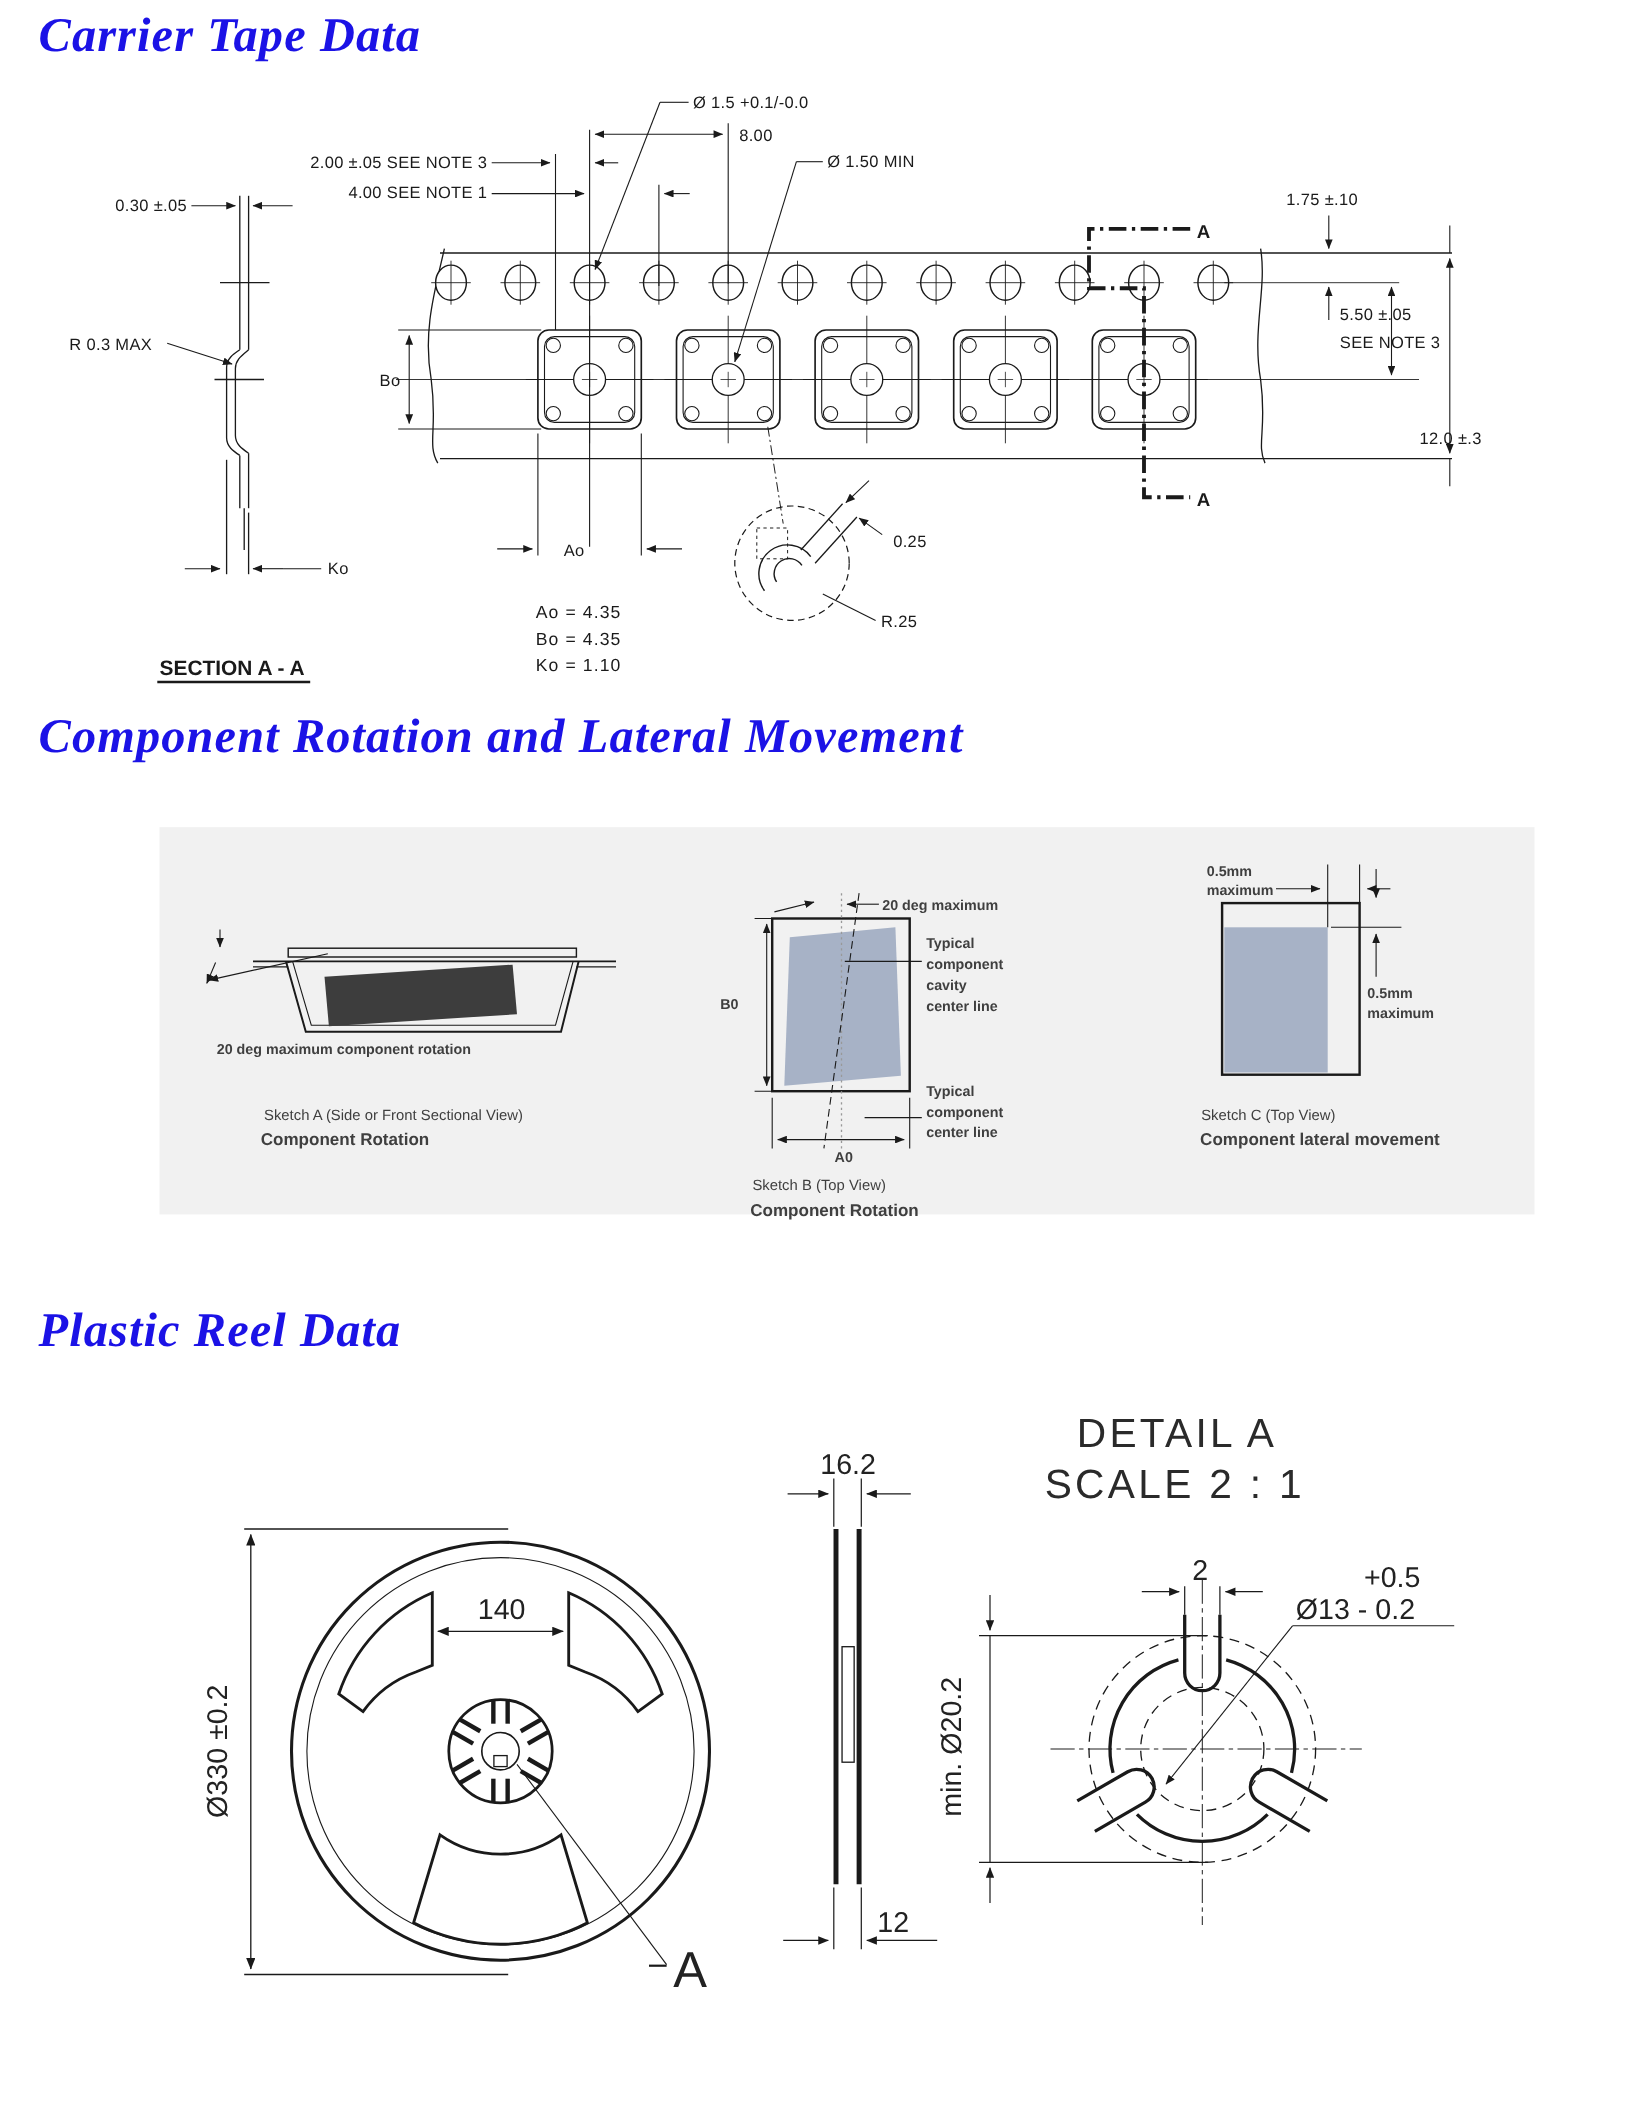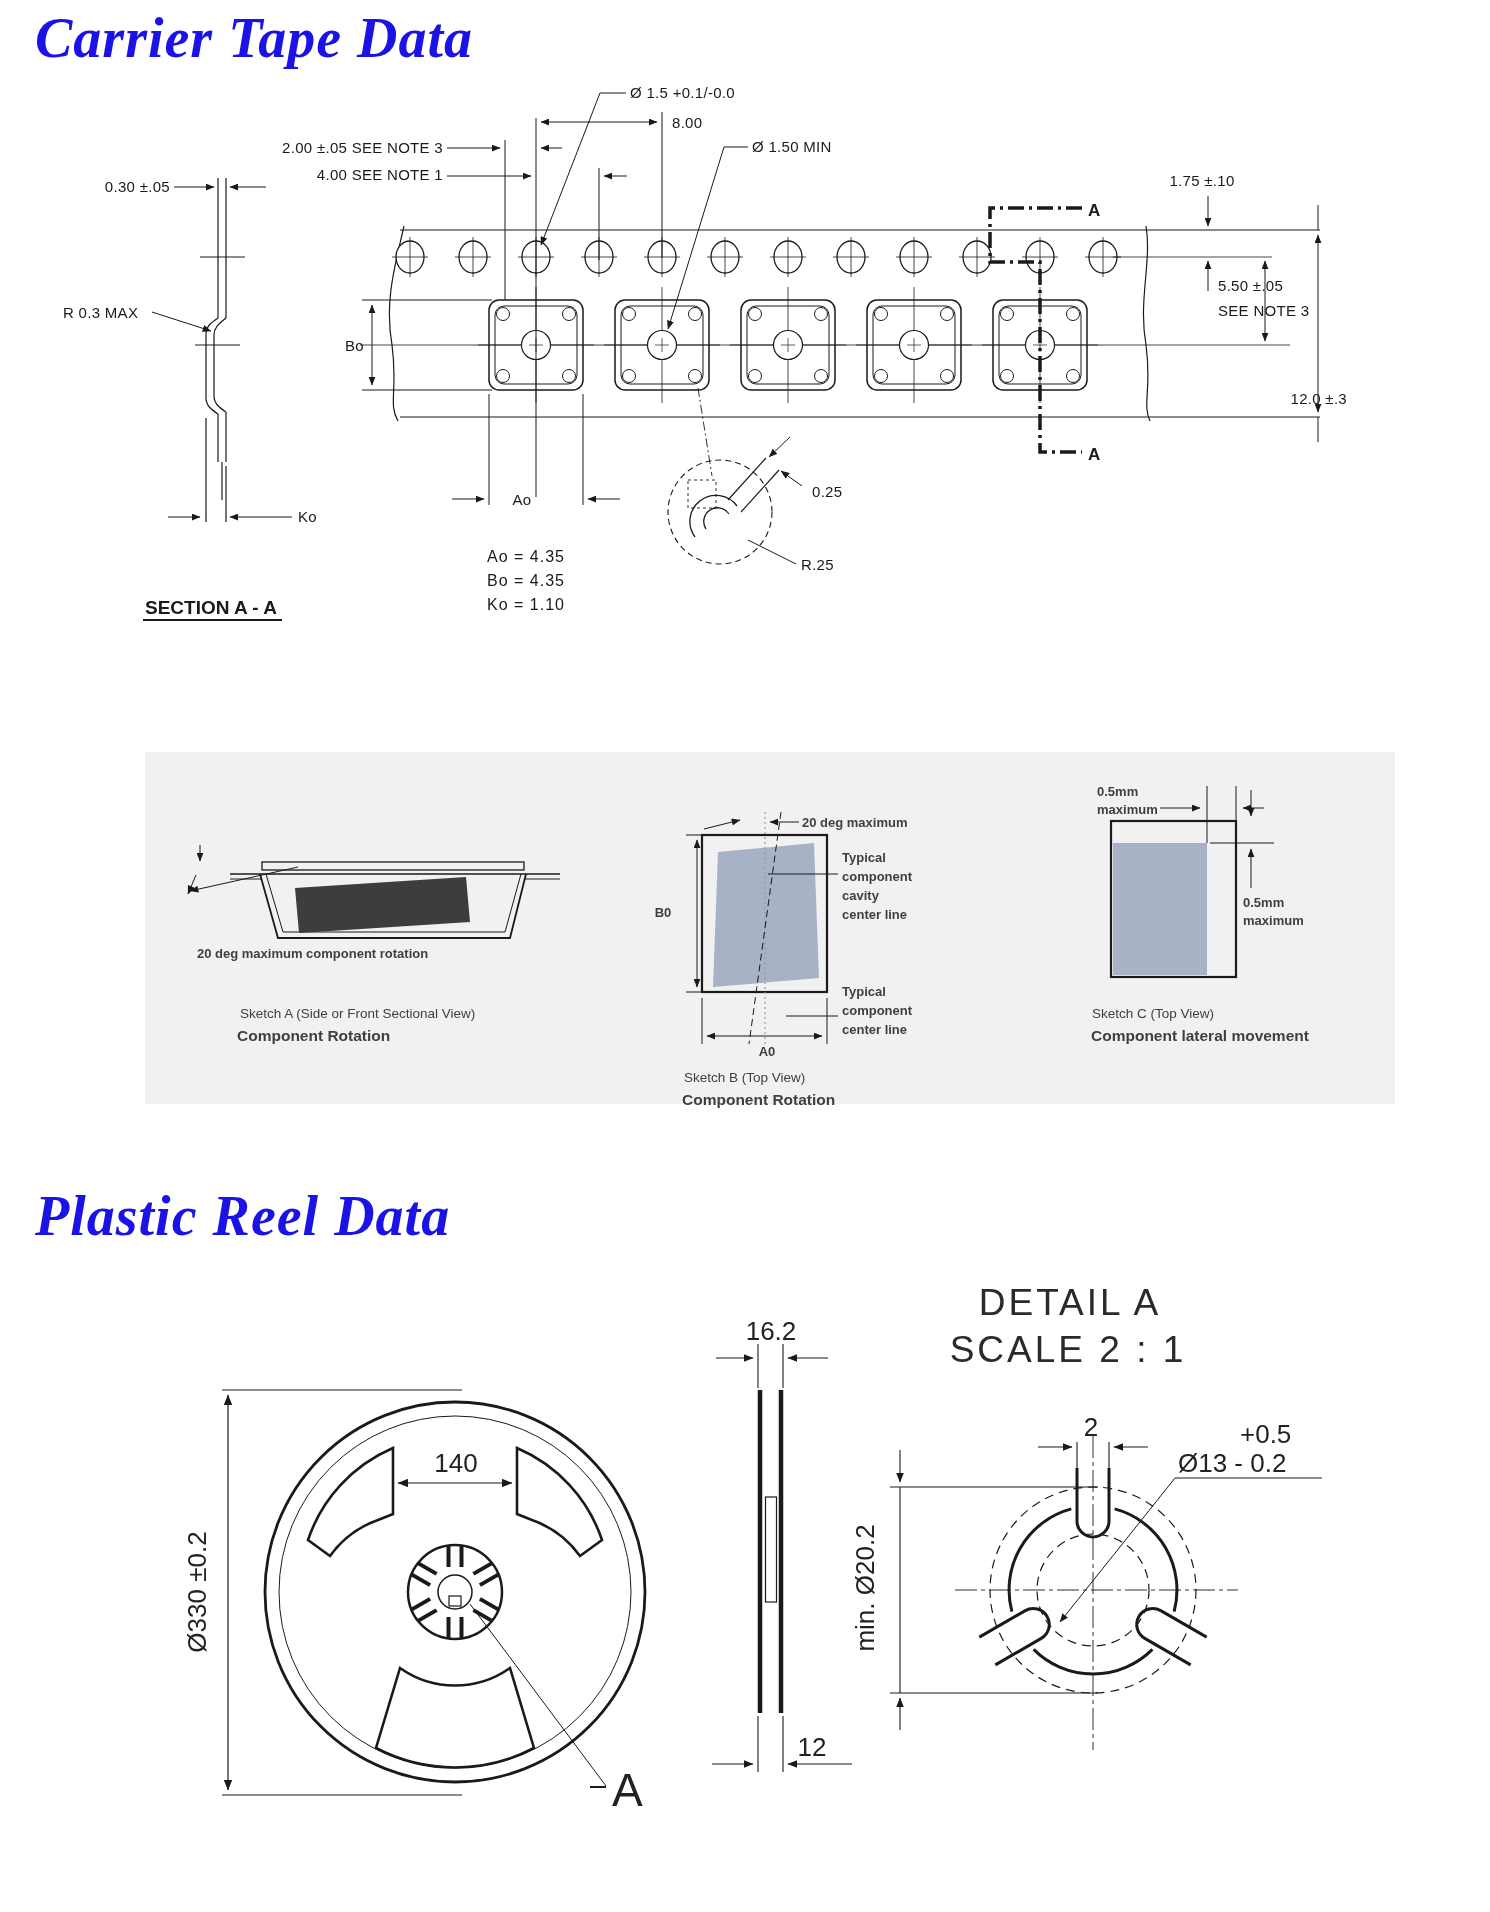--- a/index.html
+++ b/index.html
@@ -1,40 +1,41 @@
 <!DOCTYPE html>
 <html><head>
 <meta charset="utf-8">
 <style>
   html,body{margin:0;padding:0;background:#fff;}
   #page{position:relative;width:1490px;height:1912px;background:#ffffff;overflow:hidden;
         font-family:"Liberation Sans",sans-serif;}
   .heading{position:absolute;left:35px;color:#1b12e6;
            font-family:"Liberation Serif",serif;font-style:italic;font-weight:bold;
-           font-size:56px;letter-spacing:1px;white-space:nowrap;}
+           font-size:44px;letter-spacing:1px;white-space:nowrap;}
   svg{position:absolute;left:0;top:0;}
   svg text{fill:#1a1a1a;font-family:"Liberation Sans",sans-serif;}
   .lbl{font-size:15px;letter-spacing:.3px;}
   .lblb{font-size:17px;font-weight:bold;letter-spacing:.5px;}
   .eq{font-size:16px;letter-spacing:1px;}
   .secA{font-size:19px;font-weight:bold;}
   .sk{font-size:13px;font-weight:bold;fill:#3f3f3f;}
   .skcap{font-size:13.5px;fill:#3f3f3f;}
   .skcapb{font-size:15.5px;font-weight:bold;fill:#3f3f3f;}
   .rdim{font-size:26px;fill:#222;}
   .rtitle{font-size:37px;fill:#2a2a2a;letter-spacing:3px;}
   .abig{font-size:46px;fill:#222;}
   .ln{stroke:#1a1a1a;fill:none;}
 </style>
 </head>
 <body>
 
 <div id="page">
 
   <div class="heading" style="top:6px;">Carrier Tape Data</div>
+  <div class="heading" style="top:644px;">Component Rotation and Lateral Movement</div>
   <div class="heading" style="top:1172px;margin-top:12px;">Plastic Reel Data</div>
 
   <svg width="1490" height="1912" viewBox="0 0 1490 1912">
     <defs>
       <marker id="arr" viewBox="0 0 10 8" refX="9.5" refY="4" markerWidth="9" markerHeight="7" orient="auto-start-reverse">
         <path d="M0,0L10,4L0,8Z" fill="#1a1a1a"></path>
       </marker>
       <g id="hl">
         <ellipse rx="14" ry="16" fill="#fff" stroke="#1a1a1a" stroke-width="1.3"></ellipse>
         <line x1="-18" x2="18" y1="0" y2="0" stroke="#1a1a1a" stroke-width=".8"></line>

